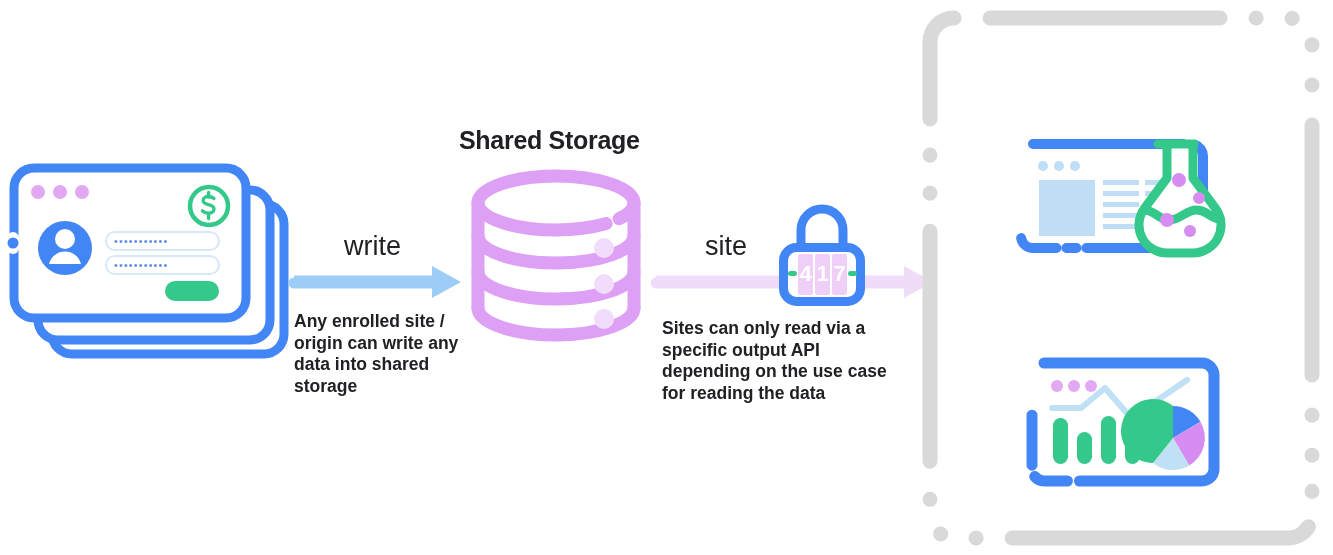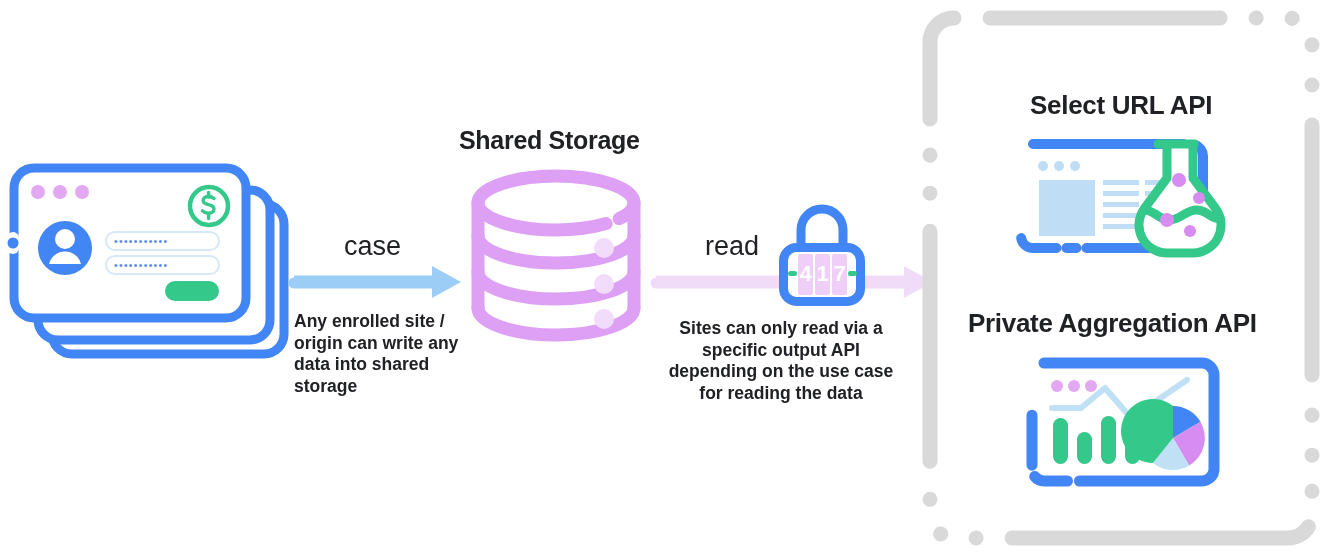--- a/index.html
+++ b/index.html
@@ -50,21 +50,21 @@
 
     <g>
       <rect x="98" y="96" width="113" height="18" rx="9" fill="#fff" stroke="#D7E8FA" stroke-width="2"></rect>
       <text x="106" y="108.5" font-family="'Liberation Sans',sans-serif" font-size="11" letter-spacing="1.1" fill="#5B8DEF">•••••••••••</text>
     </g>
 
     <rect x="157" y="121" width="54" height="20" rx="10" fill="#34C98A"></rect>
   </svg>
 </div>
 
-<div class="abs arrow-label" style="left:344px;top:231px;">case</div>
+<div class="abs arrow-label" style="left:344px;top:231px;">write</div>
 
 <div class="abs" style="left:288px;top:264px;">
   <svg width="175" height="36" viewBox="0 0 175 36">
     <path d="M6 11.5h138V2l29 16-29 16v-9.5H6a5.5 5.5 0 0 1 0-11z" fill="#9CCDF7"></path>
   </svg>
 </div>
 
 <div class="abs caption" style="left:294px;top:311px;width:172px;">Any enrolled site / origin can write any data into shared storage</div>
 
 <div class="abs ttl" style="left:459px;top:126px;font-size:25px;">Shared Storage</div>
@@ -82,21 +82,21 @@
 
     <path d="M12 68c0 15 36 27 78 27s78-12 78-27" fill="none" stroke="#DDA0F5" stroke-width="13" stroke-linecap="round"></path>
     <path d="M12 104c0 15 36 27 78 27s78-12 78-27" fill="none" stroke="#DDA0F5" stroke-width="13" stroke-linecap="round"></path>
 
     <circle cx="138" cy="80" r="10" fill="#F2DCFB"></circle>
     <circle cx="138" cy="116" r="10" fill="#F2DCFB"></circle>
     <circle cx="138" cy="151" r="10" fill="#F2DCFB"></circle>
   </svg>
 </div>
 
-<div class="abs arrow-label" style="left:705px;top:231px;">read</div>
+<div class="abs arrow-label" style="left:705px;top:231px;">site</div>
 
 <div class="abs" style="left:650px;top:264px;">
   <svg width="285" height="36" viewBox="0 0 285 36">
     <path d="M6 11.5h248V2l29 16-29 16v-9.5H6a5.5 5.5 0 0 1 0-11z" fill="#F0DCF9"></path>
   </svg>
 </div>
 
 <div class="abs" style="left:779px;top:202px;">
   <svg width="86" height="104" viewBox="0 0 86 104">
 
@@ -111,28 +111,27 @@
       <text x="26.5" y="79" text-anchor="middle" font-family="'Liberation Sans',sans-serif" font-weight="700" font-size="22" fill="#fff">4</text>
       <text x="43.5" y="79" text-anchor="middle" font-family="'Liberation Sans',sans-serif" font-weight="700" font-size="22" fill="#fff">1</text>
       <text x="60.5" y="79" text-anchor="middle" font-family="'Liberation Sans',sans-serif" font-weight="700" font-size="22" fill="#fff">7</text>
     </g>
 
     <rect x="9" y="69" width="9" height="5" rx="2.5" fill="#34C98A"></rect>
     <rect x="69" y="69" width="9" height="5" rx="2.5" fill="#34C98A"></rect>
   </svg>
 </div>
 
-<div class="abs caption" style="left:662px;top:318px;width:238px;text-align:center;">Sites can only read via a specific output API depending on the use case for reading the data</div>
+<div class="abs caption" style="left:662px;top:318px;width:238px;">Sites can only read via a specific output API depending on the use case for reading the data</div>
 
 <div class="abs" style="left:920px;top:8px;">
   <svg width="402" height="540" viewBox="0 0 402 540">
     <rect x="10" y="10" width="382" height="520" rx="24" fill="none" stroke="#D9D9D9" stroke-width="15" stroke-linecap="round" stroke-dasharray="0.1 36 230 36 0.1 36 0.1 36 0.1 40 0.1 40 250 40 0.1 40 0.1 36 0.1 36 300 36 0.1 36 0.1 38 0.1 38 230 38 0.1 38"></rect>
   </svg>
 
-  <div class="abs ttl" style="left:110px;top:82px;font-size:26px;">Select URL API</div>
 
   <div class="abs" style="left:95px;top:130px;">
     <svg width="220" height="118" viewBox="0 0 220 118">
 
       <rect x="6" y="6" width="182" height="104" rx="12" fill="#fff" stroke="#4285F4" stroke-width="10" stroke-linecap="round" stroke-dasharray="150 12 86 14 118 10 10 10 40"></rect>
 
       <circle cx="28" cy="28" r="5" fill="#BFDDF5"></circle>
       <circle cx="44" cy="28" r="5" fill="#BFDDF5"></circle>
       <circle cx="60" cy="28" r="5" fill="#BFDDF5"></circle>
 
@@ -155,21 +154,20 @@
         <path d="M143 6h36M152 6v34l-23 31a28 28 0 0 0 23 44h26a28 28 0 0 0 23-44l-23-31V6" fill="#fff" stroke="#34C98A" stroke-width="9" stroke-linejoin="round" stroke-linecap="round"></path>
         <path d="M129.5 72c10 0 14 10 25 10s16-10 27-10 14 9 24 9" fill="none" stroke="#34C98A" stroke-width="9" stroke-linecap="round"></path>
         <circle cx="164" cy="42" r="7" fill="#D68CF0"></circle>
         <circle cx="184" cy="60" r="6" fill="#D68CF0"></circle>
         <circle cx="152" cy="82" r="7" fill="#D68CF0"></circle>
         <circle cx="175" cy="93" r="6" fill="#D68CF0"></circle>
       </g>
     </svg>
   </div>
 
-  <div class="abs ttl" style="left:48px;top:300px;font-size:26px;">Private Aggregation API</div>
 
   <div class="abs" style="left:105px;top:348px;">
     <svg width="196" height="132" viewBox="0 0 196 132">
       <rect x="7" y="7" width="182" height="118" rx="12" fill="#fff" stroke="#4285F4" stroke-width="11" stroke-linecap="round" stroke-dasharray="412 12 34 12 50"></rect>
       <circle cx="32" cy="30" r="6" fill="#E2A8F2"></circle>
       <circle cx="49" cy="30" r="6" fill="#E2A8F2"></circle>
       <circle cx="66" cy="30" r="6" fill="#E2A8F2"></circle>
 
       <polyline points="27,52 56,52 80,32 106,62 162,24" fill="none" stroke="#BFE0F5" stroke-width="6" stroke-linecap="round" stroke-linejoin="round"></polyline>
 

